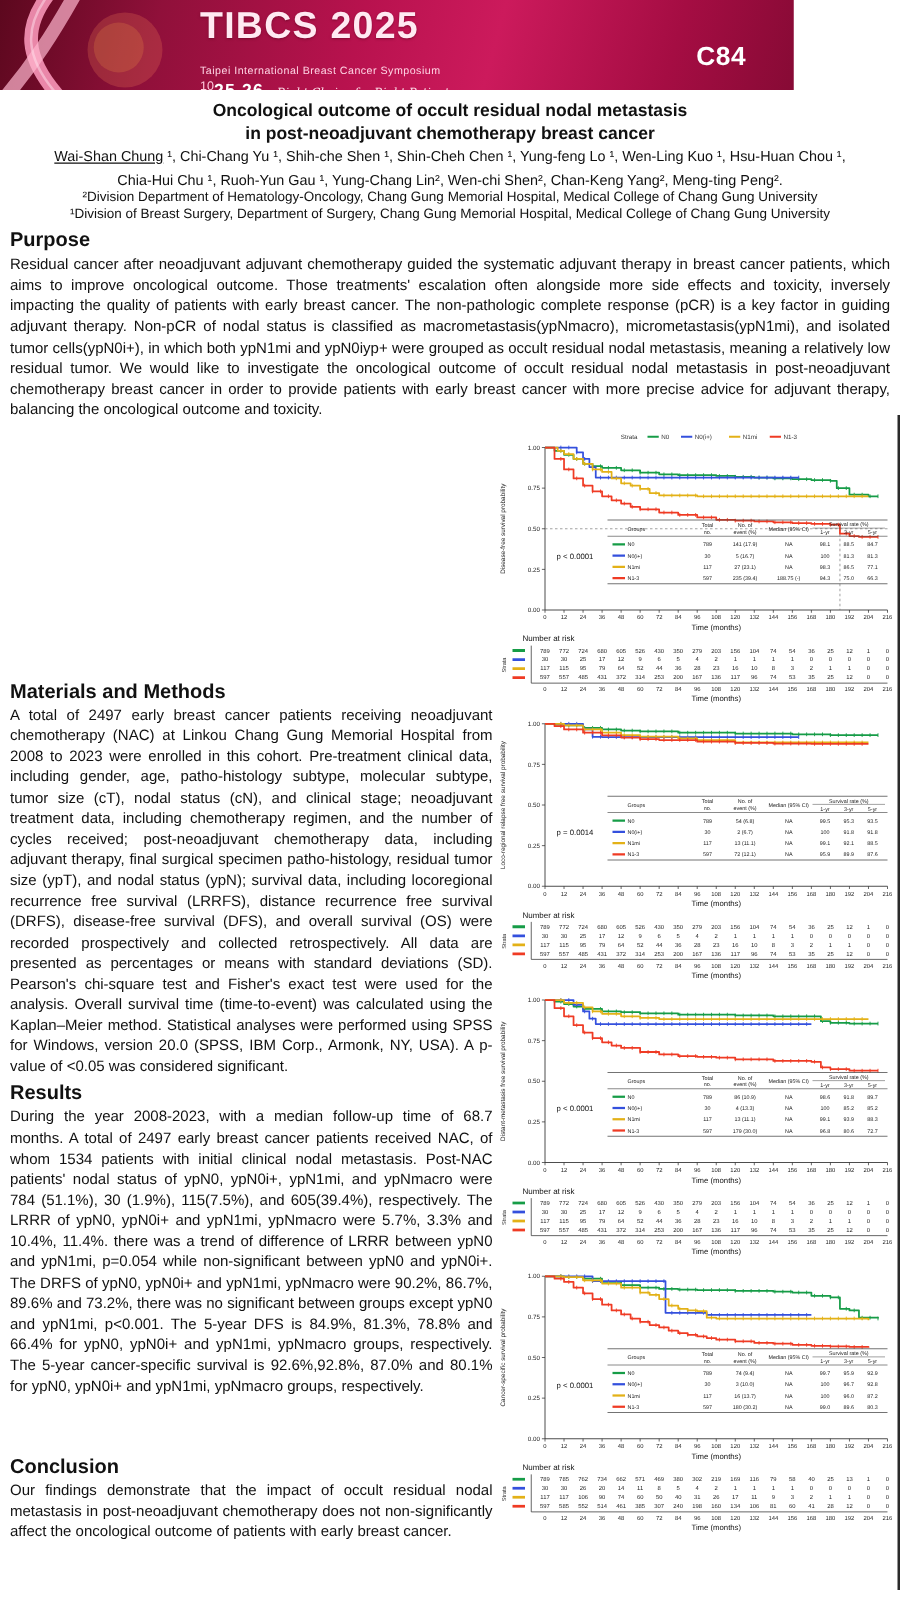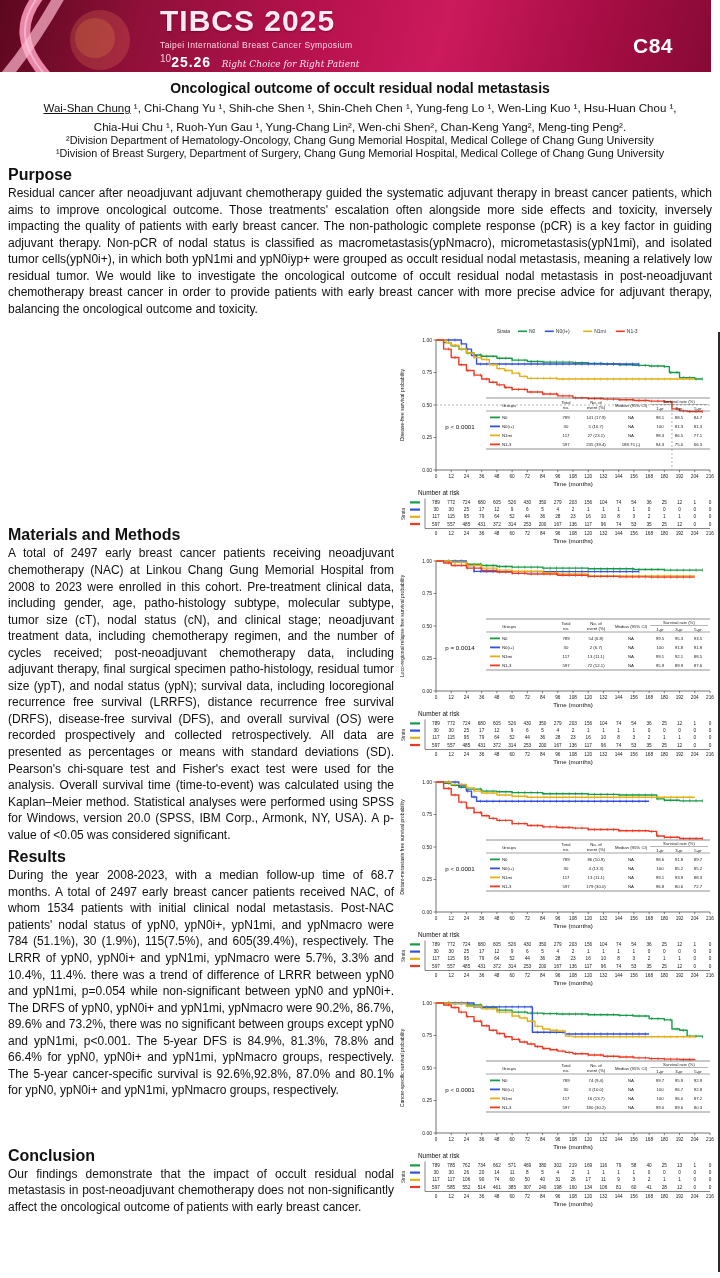--- a/index.html
+++ b/index.html
@@ -1,26 +1,26 @@
 <!DOCTYPE html>
 <html><head>
 <meta charset="utf-8">
 <style>
   html,body{margin:0;padding:0;background:#fff;}
   body{width:720px;height:1278px;overflow:hidden;font-family:"Liberation Sans",sans-serif;color:#111;position:relative;}
   .page{width:720px;height:1278px;position:relative;background:#fff;}
 
   
-  .banner{position:relative;width:711px;height:72px;
+  .banner{position:relative;width:635px;height:72px;
     background:linear-gradient(105deg,#5c081e 0%,#90103a 20%,#b8124e 45%,#cc1a5c 62%,#a50d43 84%,#870a35 100%);
     overflow:hidden;}
   .banner .ribbon{position:absolute;left:0;top:0;}
   .logo{position:absolute;left:160px;top:6px;color:#fff;}
   .logo-title{font-size:30px;font-weight:bold;letter-spacing:1px;color:#ffe9f2;text-shadow:0 1px 2px rgba(90,0,30,.6);line-height:1;}
-  .logo-sub{font-size:8.5px;color:#ffd4e4;margin-top:4px;letter-spacing:.4px;}
+  .logo-sub{font-size:8.5px;color:#ffd4e4;margin-top:15px;letter-spacing:.4px;}
   .logo-dates{margin-top:3px;color:#fff;}
   .d10{font-size:10px;vertical-align:top;color:#ffc9dd;}
   .d2526{font-size:14px;font-weight:bold;letter-spacing:1px;}
   .tagline{font-family:"DejaVu Serif",serif;font-style:italic;font-size:9px;color:#ffe2ec;margin-left:6px;}
   .code{position:absolute;right:38px;top:34px;color:#fff;font-size:21px;font-weight:bold;letter-spacing:.5px;}
 
   
   .titleblock{text-align:center;padding:5px 10px 0 10px;}
   .main-title{font-size:14px;font-weight:bold;line-height:1.3;margin:2px 0 5px 0;}
   .authors{font-size:11.5px;margin:2px 0 0 0;text-align:center;}
@@ -63,20 +63,21 @@
         <span class="d10">10</span><span class="d2526">25.26</span>
         <span class="tagline">Right Choice for Right Patient</span>
       </div>
     </div>
     <div class="code">C84</div>
   </header>
 
   <section class="titleblock">
     <h1 class="main-title">
       <span>Oncological outcome of occult residual nodal metastasis</span><br>
+      <span>in post-neoadjuvant chemotherapy breast cancer</span>
     </h1>
     <p class="authors"><span class="first-author">Wai-Shan Chung</span><span> ¹, Chi-Chang Yu ¹, Shih-che Shen ¹, Shin-Cheh Chen ¹, Yung-feng Lo ¹, Wen-Ling Kuo ¹, Hsu-Huan Chou ¹,</span></p>
     <p class="authors second">Chia-Hui Chu ¹, Ruoh-Yun Gau ¹, Yung-Chang Lin², Wen-chi Shen², Chan-Keng Yang², Meng-ting Peng².</p>
     <p class="affil">²Division Department of Hematology-Oncology, Chang Gung Memorial Hospital, Medical College of Chang Gung University</p>
     <p class="affil">¹Division of Breast Surgery, Department of Surgery, Chang Gung Memorial Hospital, Medical College of Chang Gung University</p>
   </section>
 
   <section class="purpose">
     <h2 class="sec">Purpose</h2>
     <p class="body">Residual cancer after neoadjuvant adjuvant chemotherapy guided the systematic adjuvant therapy in breast cancer patients, which aims to improve oncological outcome. Those treatments' escalation often alongside more side effects and toxicity, inversely impacting the quality of patients with early breast cancer. The non-pathologic complete response (pCR) is a key factor in guiding adjuvant therapy. Non-pCR of nodal status is classified as macrometastasis(ypNmacro), micrometastasis(ypN1mi), and isolated tumor cells(ypN0i+), in which both ypN1mi and ypN0iyp+ were grouped as occult residual nodal metastasis, meaning a relatively low residual tumor. We would like to investigate the oncological outcome of occult residual nodal metastasis in post-neoadjuvant chemotherapy breast cancer in order to provide patients with early breast cancer with more precise advice for adjuvant therapy, balancing the oncological outcome and toxicity.</p>

